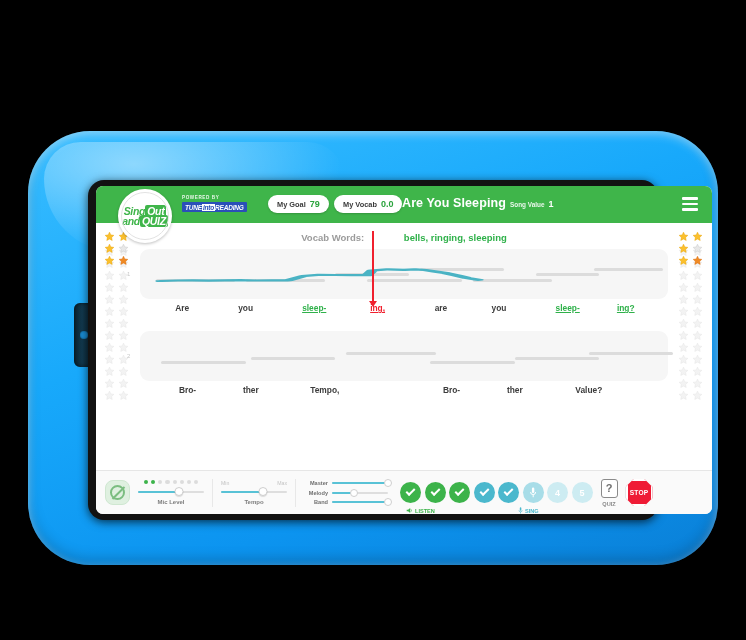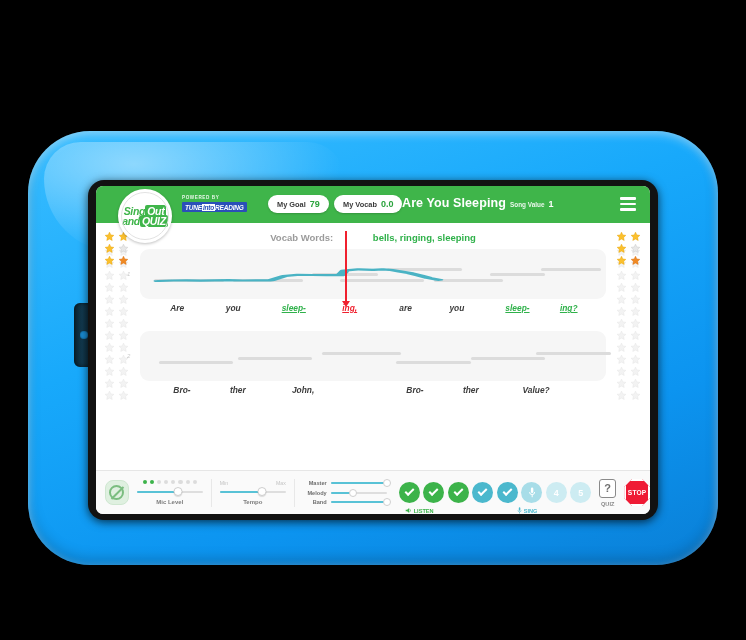--- a/index.html
+++ b/index.html
@@ -37,21 +37,21 @@
   }
 
   
   #device {
     position:absolute; left:88px; top:180px; width:570px; height:340px;
     background:#121212; border-radius: 16px;
     box-shadow: 0 2px 10px rgba(0,0,0,.7);
     padding: 6px 8px;
   }
   #screen {
-    position:relative; width:554px; height:328px;
+    position:relative; width:616px; height:328px;
     background:#ffffff; border-radius: 7px; overflow:hidden;
   }
 
   
   #header {
     position:relative; height:37px; background:#3fb54a;
     display:flex; align-items:center;
   }
   #logo-badge {
     position:absolute; left:22px; top:3px; width:54px; height:54px;
@@ -111,21 +111,21 @@
   #stars-right { right:8px; }
   .star { width:11px; height:11px; }
 
   .watermark-col { position:absolute; top:60px; width:26px; z-index:0;
                    display:grid; grid-template-columns:1fr 1fr; gap:1px; }
   #wm-left { left:8px; }
   #wm-right { right:8px; }
 
   
   #staff-area { position:relative; margin-top:6px; }
-  .staff-wrap { position:relative; margin:0 44px;font-style:italic; }
+  .staff-wrap { position:relative; margin:0 44px; }
   .staff {
     position:relative; height:50px; background:#f6f6f6; border-radius:9px;
   }
   .rownum { position:absolute; left:-13px; top:22px; font-size:6px; color:#c8c8c8; }
   .note {
     position:absolute; height:3.4px; background:#dcdcdc; border-radius:2px;
   }
   .pitchline { position:absolute; left:0; top:0; width:100%; height:50px; }
   .playhead {
     position:absolute; width:2px; background:#f0202e; z-index:5;
@@ -518,21 +518,21 @@
               <div class="note" style="left:4%;width:16%;top:30px"></div>
               <div class="note" style="left:21%;width:16%;top:26px"></div>
               <div class="note" style="left:39%;width:17%;top:21px"></div>
               <div class="note" style="left:55%;width:16%;top:30px"></div>
               <div class="note" style="left:71%;width:16%;top:26px"></div>
               <div class="note" style="left:85%;width:16%;top:21px"></div>
             </div>
             <div class="lyrics">
               <div class="lyric " style="left:9%">Bro-</div>
               <div class="lyric " style="left:21%">ther</div>
-              <div class="lyric " style="left:35%">John,</div>
+              <div class="lyric " style="left:35%">Tempo,</div>
               <div class="lyric " style="left:59%">Bro-</div>
               <div class="lyric " style="left:71%">ther</div>
               <div class="lyric " style="left:85%">Value?</div>
             </div>
           </div>
         </div>
 
       <div id="bottombar">
 
         <div id="mic-btn">

